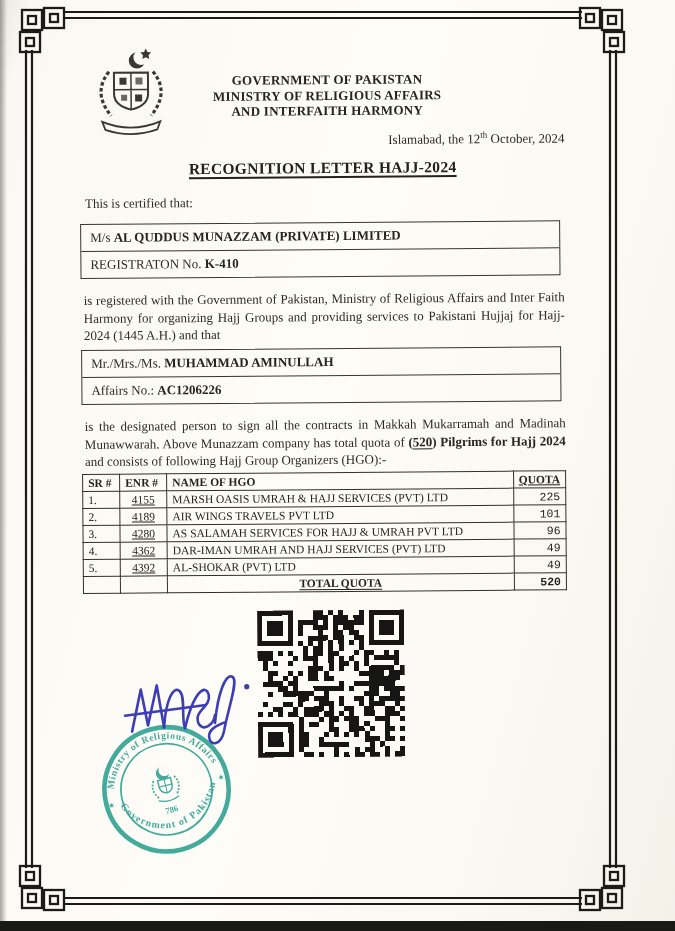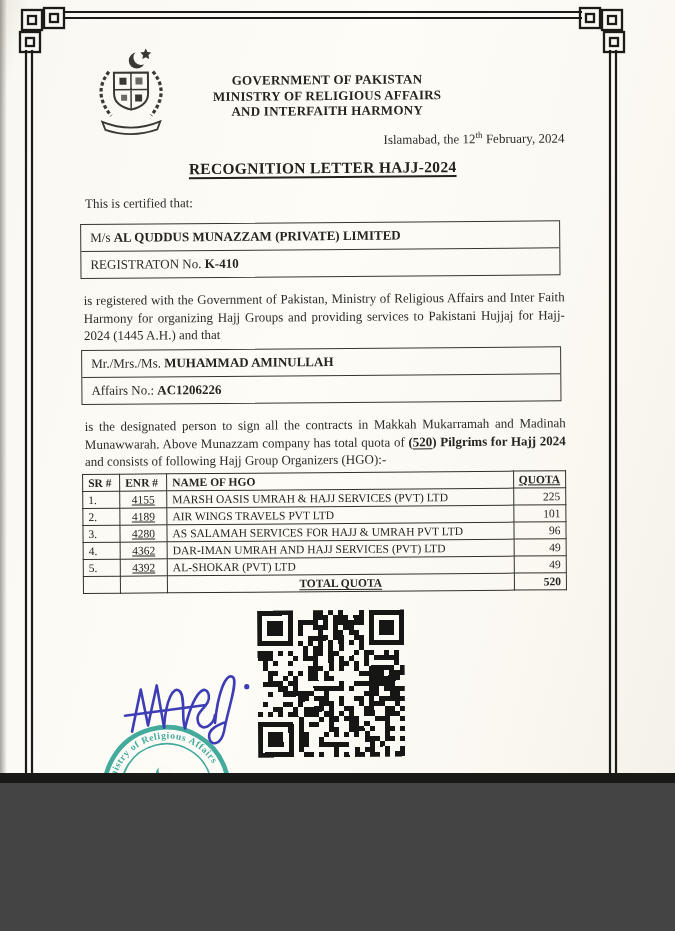--- a/index.html
+++ b/index.html
@@ -1,17 +1,17 @@
 <!DOCTYPE html>
 <html><head>
 <meta charset="utf-8">
 <style>
   html,body{margin:0;padding:0;background:#444;}
   .page{
-    position:relative;width:675px;height:783px;margin:0 auto;overflow:hidden;
+    position:relative;width:675px;height:931px;margin:0 auto;overflow:hidden;
     background:linear-gradient(105deg,#e9e6dd 0%,#f9f8f2 3.5%,#fdfcf7 45%,#faf8f1 78%,#f3f1e8 100%);
     font-family:"Liberation Serif","DejaVu Serif",serif;color:#2d2b27;
   }
   .left-scan-edge{position:absolute;left:0;top:0;width:7px;height:100%;
     background:linear-gradient(90deg,rgba(60,58,52,.45),rgba(60,58,52,0));}
   .bottom-scan-bar{position:absolute;left:0;bottom:0;width:100%;height:10px;background:#191917;}
   .border-svg{position:absolute;left:0;top:0;}
 
   .content{position:absolute;left:0;top:0;width:675px;height:931px;transform:rotate(-.45deg);}
 
@@ -35,21 +35,21 @@
   .para{position:absolute;left:85px;width:481px;font-size:13px;line-height:17.5px;text-align:justify;}
   .para-registered{top:290px;}
   .para-designated{top:416px;}
   .u{text-decoration:underline;text-underline-offset:2px;}
 
   table.hgo{position:absolute;left:82px;top:472px;width:484px;border-collapse:collapse;
     font-size:11.5px;color:#26241f;}
   table.hgo th,table.hgo td{border:1.3px solid #33302a;padding:1px 5px;height:14px;line-height:13px;}
   table.hgo th{font-weight:bold;text-align:left;}
   th.c,td.c{text-align:center;text-decoration:underline;}
-  td.r,th.r{text-align:right;}
+  td.r,th.r{text-align:right;font-family:Liberation Mono, monospace;}
   col.sr{width:37px}col.enr{width:47px}col.q{width:52px}
   .total-label{text-align:center;font-weight:bold;text-decoration:underline;text-underline-offset:2px;}
   .total-value{font-weight:bold;}
 
   .qr{position:absolute;left:256px;top:610px;}
   .signature{position:absolute;left:116px;top:664px;}
   .stamp{position:absolute;left:98px;top:722px;transform:rotate(-14deg);opacity:.88;}
 </style>
 </head>
 <body>
@@ -97,21 +97,21 @@
         <path d="M21,74 q29,12 58,0 l-3,8 q-26,9 -52,0 z" stroke-width="1.8"></path>
       </g>
     </svg>
 
     <div class="ministry-header">
       <div>GOVERNMENT OF PAKISTAN</div>
       <div>MINISTRY OF RELIGIOUS AFFAIRS</div>
       <div>AND INTERFAITH HARMONY</div>
     </div>
 
-    <div class="issue-date"><span>Islamabad, the 12</span><sup>th</sup><span> February, 2024</span></div>
+    <div class="issue-date"><span>Islamabad, the 12</span><sup>th</sup><span> October, 2024</span></div>
 
     <div class="letter-title"><span>RECOGNITION LETTER HAJJ-2024</span></div>
 
     <div class="certify-line">This is certified that:</div>
 
     <div class="info-box box-company">
       <div class="row"><span>M/s </span><b class="strong">AL QUDDUS MUNAZZAM (PRIVATE) LIMITED</b></div>
       <div class="row"><span>REGISTRATON No. </span><b class="strong">K-410</b></div>
     </div>
 

